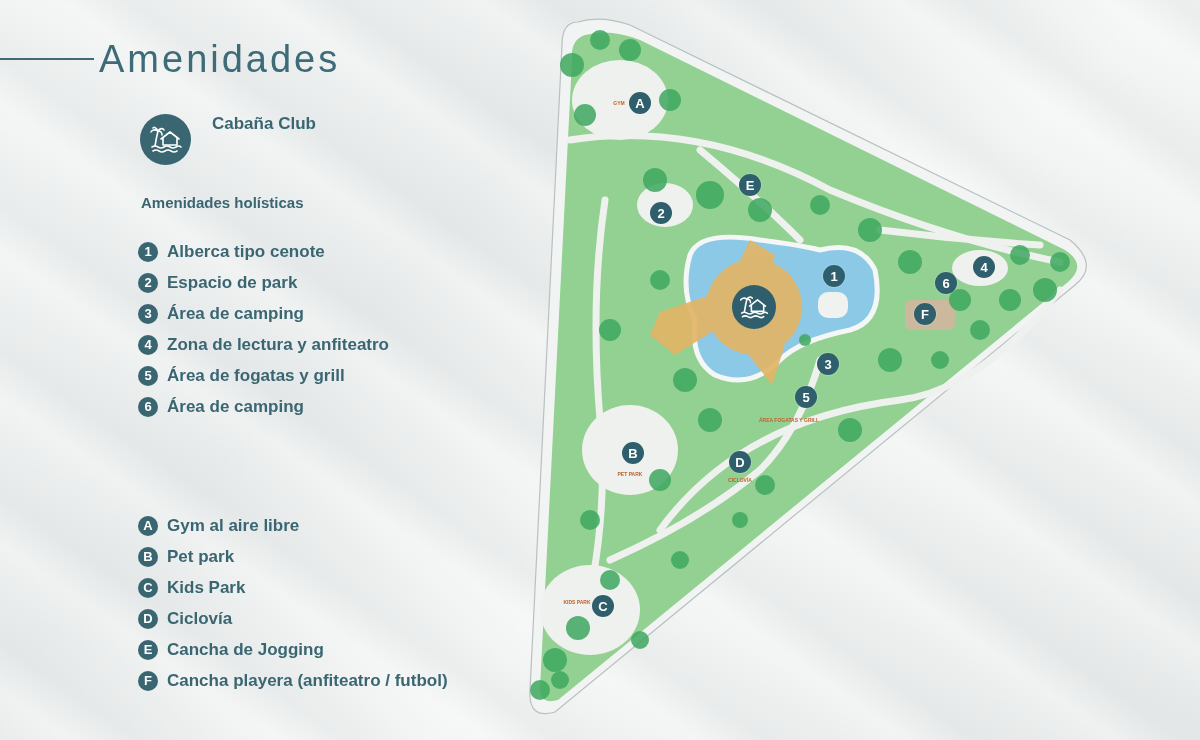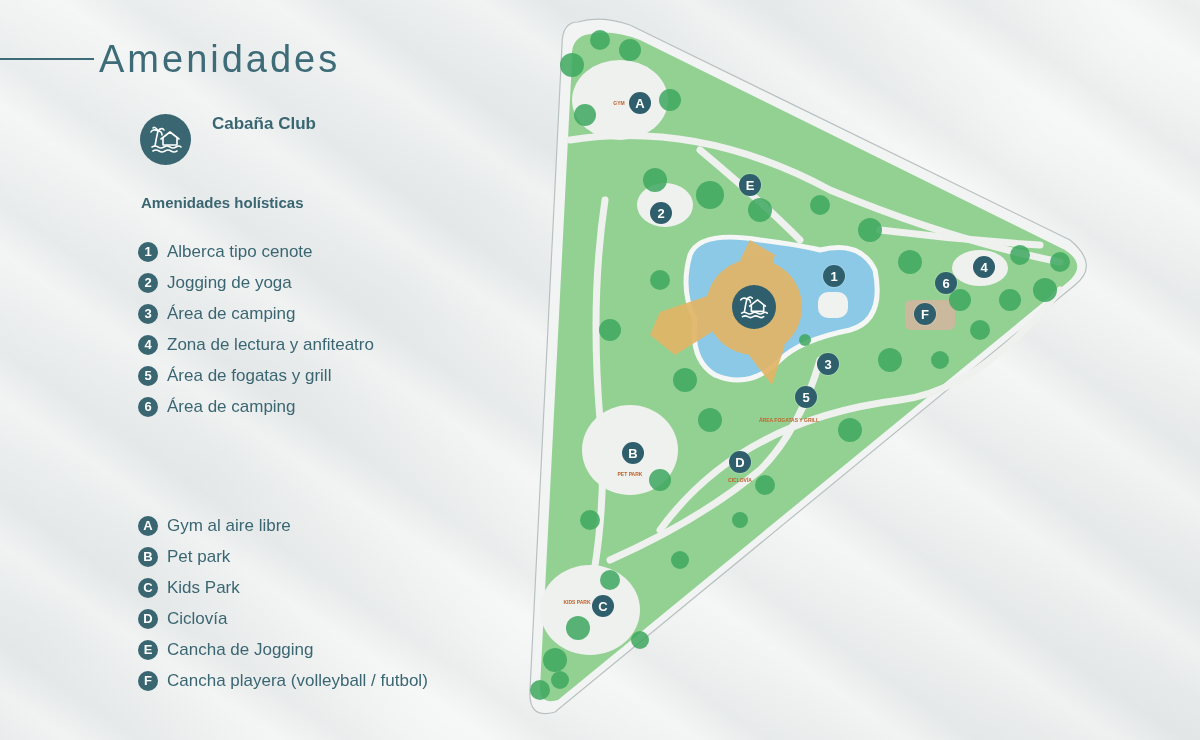--- a/index.html
+++ b/index.html
@@ -14,21 +14,21 @@
   .title{position:absolute;left:99px;top:38px;font-family:"Liberation Sans",sans-serif;font-weight:300;
     font-size:38px;letter-spacing:3px;color:#3d6b77;}
   .club{position:absolute;left:140px;top:114px;display:flex;}
   .club-badge{width:51px;height:51px;border-radius:50%;background:#3a6672;display:flex;align-items:center;justify-content:center;}
   .club-label{margin-left:21px;font-weight:bold;font-size:17px;color:#3a6672;}
   .sec-title{position:absolute;left:141px;font-weight:bold;font-size:15px;color:#3a6672;}
   .list{position:absolute;left:138px;margin:0;padding:0;list-style:none;}
   .list li{display:flex;align-items:center;height:31px;}
   .num{width:20px;height:20px;border-radius:50%;background:#3a6672;color:#fff;font-weight:bold;font-size:13px;
     display:flex;align-items:center;justify-content:center;flex:none;}
-  .item-label{margin-left:9px;font-size:17px;font-weight:normal;color:#3a6672;}
+  .item-label{margin-left:9px;font-size:17px;font-weight:bold;color:#3a6672;}
   .map{position:absolute;left:500px;top:0;width:700px;height:740px;}
   .marker{position:absolute;width:22px;height:22px;border-radius:50%;background:#2f5f6c;color:#fff;
     font-weight:bold;font-size:13px;display:flex;align-items:center;justify-content:center;transform:translate(-50%,-50%);
     box-shadow:0 0 0 1px rgba(255,255,255,.15);}
   .map-label{position:absolute;font-size:5px;color:#c0622c;font-weight:bold;transform:translate(-50%,-50%);white-space:nowrap;}
   .center-badge{position:absolute;left:254px;top:307px;width:44px;height:44px;border-radius:50%;background:#2f5f6c;
     transform:translate(-50%,-50%);display:flex;align-items:center;justify-content:center;}
 </style>
 </head>
 <body>
@@ -53,21 +53,21 @@
   </div>
 
   <div class="sec-title" style="top:194px">Amenidades holísticas</div>
   <ul class="list" style="top:236px">
     <li>
         <span class="num">1</span>
         <span class="item-label">Alberca tipo cenote</span>
       </li>
     <li>
         <span class="num">2</span>
-        <span class="item-label">Jogging de yoga</span>
+        <span class="item-label">Espacio de park</span>
       </li>
     <li>
         <span class="num">3</span>
         <span class="item-label">Área de camping</span>
       </li>
     <li>
         <span class="num">4</span>
         <span class="item-label">Zona de lectura y anfiteatro</span>
       </li>
     <li>
@@ -96,21 +96,21 @@
     <li>
         <span class="num">D</span>
         <span class="item-label">Ciclovía</span>
       </li>
     <li>
         <span class="num">E</span>
         <span class="item-label">Cancha de Jogging</span>
       </li>
     <li>
         <span class="num">F</span>
-        <span class="item-label">Cancha playera (volleyball / futbol)</span>
+        <span class="item-label">Cancha playera (anfiteatro / futbol)</span>
       </li>
   </ul>
 </div>
 
 <div class="map">
   <svg width="700" height="740" viewBox="0 0 700 740">
 
     <path d="M78 22 Q62 22 62 45 L30 690 Q28 720 55 712 L575 285 Q600 265 570 240 L130 25 Q100 15 78 22 Z" fill="#f2f4f4" stroke="#b8c0c0" stroke-width="1.2"></path>
 
     <path d="M85 35 Q70 40 72 60 L40 688 Q40 705 58 700 L568 282 Q588 265 565 250 L140 40 Q110 28 85 35 Z" fill="#93d193"></path>

